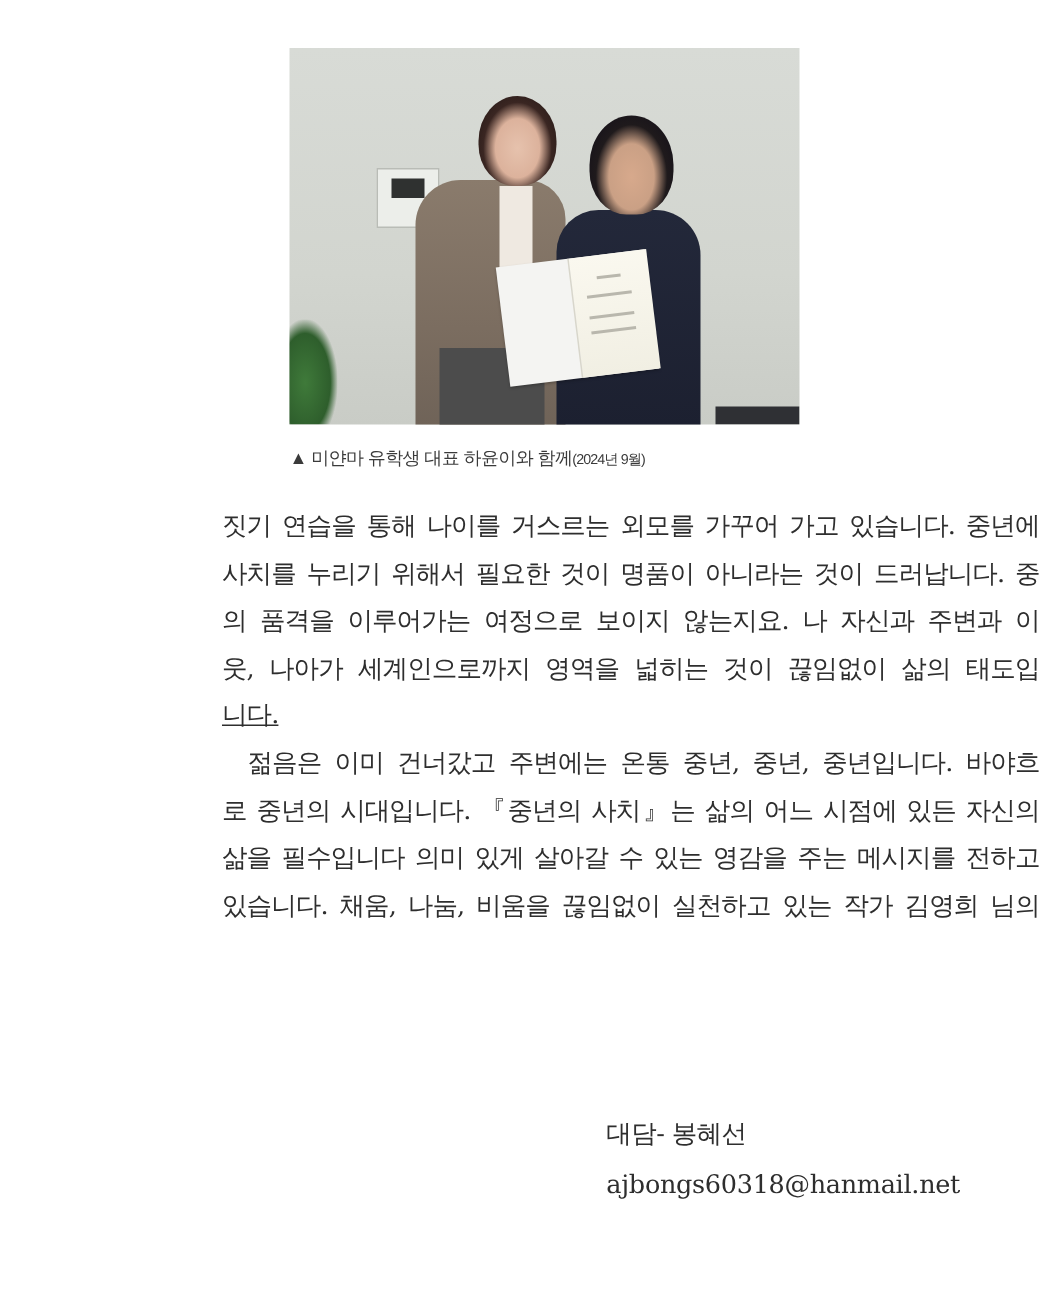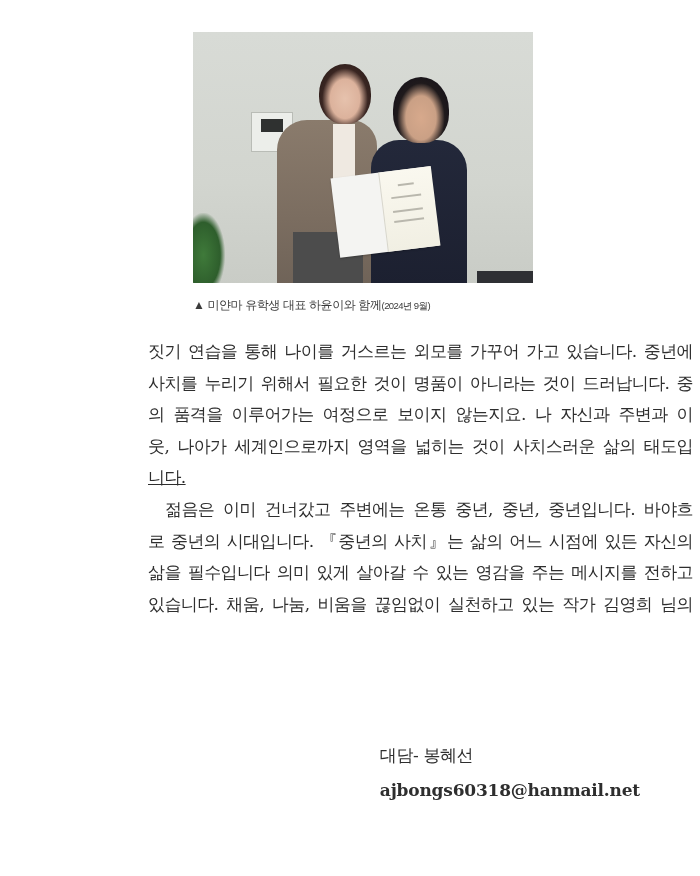--- a/index.html
+++ b/index.html
@@ -186,21 +186,20 @@
       color: #2e2e2e;
       letter-spacing: -0.4px;
     }
     .signature .author {
       display: block;
       height: 36px;
     }
     .signature .email {
       display: block;
       letter-spacing: -0.2px;
-      font-weight: bold;
     }
   </style>
 </head>
 <body>
 
 <div class="photo">
   <div class="intercom">
       <div class="screen"></div>
     </div>
   <div class="plant"></div>
@@ -228,21 +227,21 @@
 <div class="caption">
   <span>▲</span>
   <span>미얀마 유학생 대표 하윤이와 함께</span><span class="date">(2024년 9월)</span>
 </div>
 
 <div class="body-text">
   <div>
     <span class="line">짓기 연습을 통해 나이를 거스르는 외모를 가꾸어 가고 있습니다. 중년에</span>
     <span class="line">사치를 누리기 위해서 필요한 것이 명품이 아니라는 것이 드러납니다. 중</span>
     <span class="line">의 품격을 이루어가는 여정으로 보이지 않는지요. 나 자신과 주변과 이</span>
-    <span class="line">웃, 나아가 세계인으로까지 영역을 넓히는 것이 사치스러운 삶의 태도입</span>
+    <span class="line">웃, 나아가 세계인으로까지 영역을 넓히는 것이 끊임없이 삶의 태도입</span>
     <span class="line last">니다.</span>
   </div>
   <div>
     <span class="line indent">젊음은 이미 건너갔고 주변에는 온통 중년, 중년, 중년입니다. 바야흐</span>
     <span class="line">로 중년의 시대입니다. 『중년의 사치』는 삶의 어느 시점에 있든 자신의</span>
     <span class="line">삶을 필수입니다 의미 있게 살아갈 수 있는 영감을 주는 메시지를 전하고</span>
     <span class="line">있습니다. 채움, 나눔, 비움을 끊임없이 실천하고 있는 작가 김영희 님의</span>
   </div>
 </div>
 

